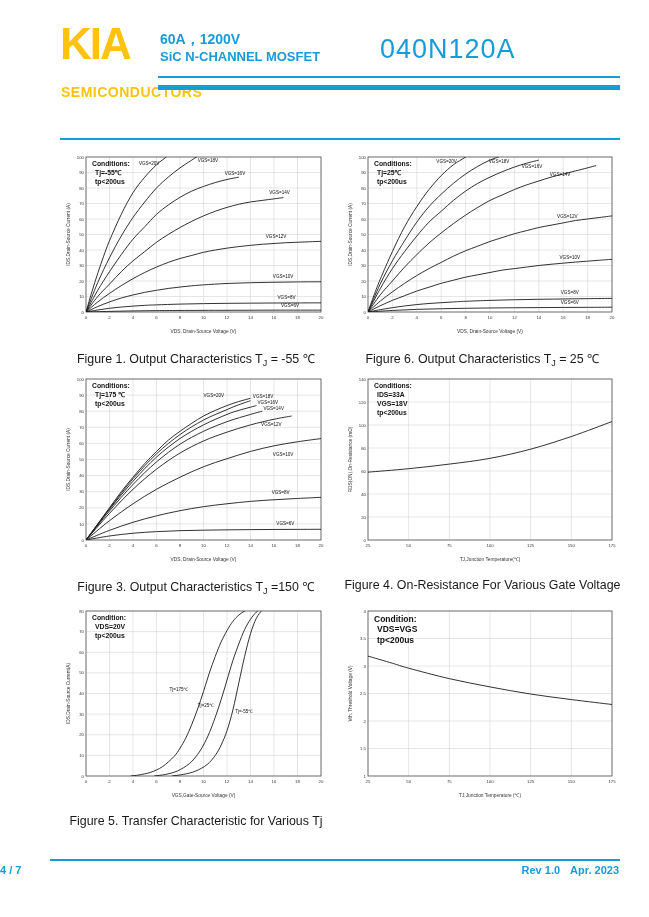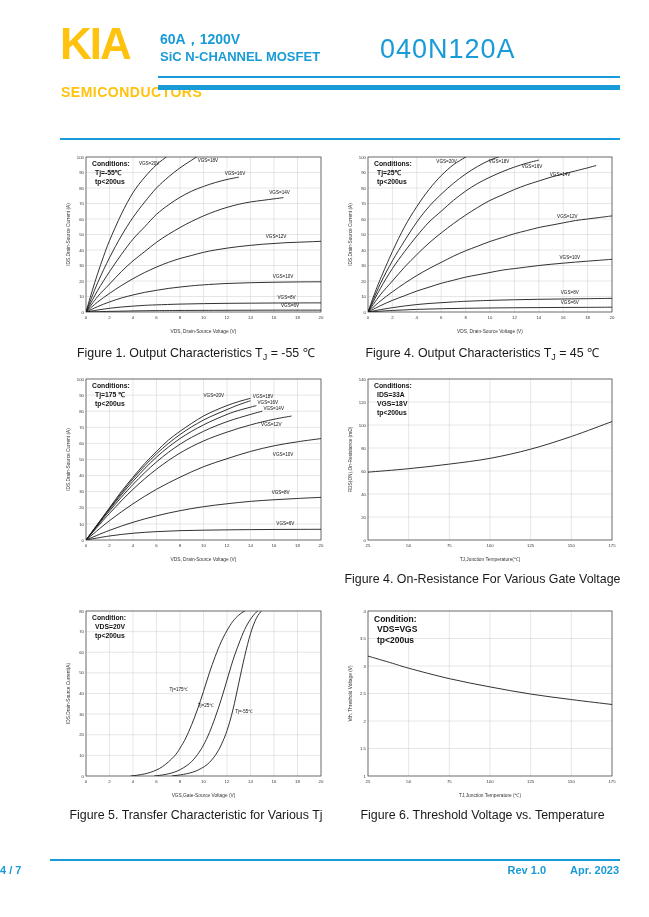--- a/index.html
+++ b/index.html
@@ -12,32 +12,32 @@
   .logo-sub{left:61px;top:84px;font-size:14px;font-weight:700;letter-spacing:.5px;color:#FFC20E}
   .rating{left:160px;top:31px;font-size:14px;font-weight:700;color:#189BD7}
   .device{left:160px;top:49px;font-size:13px;font-weight:700;color:#189BD7}
   .part{left:380px;top:34px;width:240px;text-align:left;font-size:27px;color:#189BD7;letter-spacing:1px}
   .rule-thin{left:158px;top:76px;width:462px;height:2px;background:#189BD7}
   .rule-thick{left:158px;top:85px;width:462px;height:5px;background:#189BD7}
   .sec-title{left:60px;top:116px;font-size:14.5px;color:#189BD7}
   .sec-rule{left:60px;top:138px;width:560px;height:2px;background:#189BD7}
   .figure{position:absolute}
   .figure svg{display:block;background:#fff}
-  .caption{text-align:center;font-size:12.4px;color:#1a1a1a;margin-top:8px;white-space:nowrap}
+  .caption{text-align:center;font-size:12.4px;color:#1a1a1a;margin-top:14px;white-space:nowrap}
   .caption sub{font-size:9px}
   .f1{left:62px;top:150px;width:268px}
   .f2{left:344px;top:150px;width:277px}
   .f3{left:62px;top:372px;width:268px}
   .f4{left:344px;top:372px;width:277px}
   .f5{left:62px;top:604px;width:268px}
   .f6{left:344px;top:604px;width:277px}
   .footer-rule{left:50px;top:859px;width:570px;height:2px;background:#189BD7}
   .page-num{left:0;top:864px;width:649px;text-align:left;font-size:11px;font-weight:700;color:#189BD7}
   .rev{right:30px;top:864px;font-size:11px;font-weight:700;color:#189BD7}
-  .rev span + span{margin-left:24px}
+  .rev span + span{margin-left:10px}
 </style>
 </head>
 <body>
 
 <div class="page">
 
   <div class="abs logo">KIA</div>
   <div class="abs logo-sub">SEMICONDUCTORS</div>
   <div class="abs rating">60A，1200V</div>
   <div class="abs device">SiC N-CHANNEL MOSFET</div>
@@ -191,21 +191,21 @@
         <text x="213.1" y="68.22500000000001" font-size="4.6" fill="#111">VGS=12V</text>
         <text x="215.54" y="108.525" font-size="4.6" fill="#111">VGS=10V</text>
         <text x="216.76000000000002" y="144.175" font-size="4.6" fill="#111">VGS=8V</text>
         <text x="216.76000000000002" y="154.25" font-size="4.6" fill="#111">VGS=6V</text>
         <text x="30" y="15.8" font-size="6.8" font-weight="bold" fill="#111">Conditions:</text>
         <text x="33" y="24.8" font-size="6.8" font-weight="bold" fill="#111">Tj=25℃</text>
         <text x="33" y="33.8" font-size="6.8" font-weight="bold" fill="#111">tp&lt;200us</text>
         <text x="146" y="182.5" font-size="4.8" text-anchor="middle" fill="#333">VDS, Drain-Source Voltage (V)</text>
         <text x="8" y="84.5" font-size="4.8" text-anchor="middle" fill="#333" transform="rotate(-90 8 84.5)">IDS,Drain-Source Current (A)</text>
       </svg>
-    <div class="caption"><span>Figure 4. Output Characteristics T</span><sub>J</sub><span> = 45 ℃</span></div>
+    <div class="caption"><span>Figure 6. Output Characteristics T</span><sub>J</sub><span> = 25 ℃</span></div>
   </div>
 
   <div class="figure f3">
     <svg width="268" height="192" viewBox="0 0 268 192">
         <clipPath id="cp2">
           <rect x="24" y="7" width="235" height="161"></rect>
         </clipPath>
         <line x1="24" y1="7" x2="24" y2="168" stroke="#cccccc" stroke-width="0.5"></line>
         <text x="24" y="174.5" font-size="4.3" text-anchor="middle" fill="#333">0</text>
         <line x1="47.5" y1="7" x2="47.5" y2="168" stroke="#cccccc" stroke-width="0.5"></line>
@@ -268,20 +268,21 @@
         <text x="199.075" y="54.495000000000005" font-size="4.6" fill="#111">VGS=12V</text>
         <text x="210.82500000000002" y="84.28" font-size="4.6" fill="#111">VGS=10V</text>
         <text x="209.65" y="122.11500000000001" font-size="4.6" fill="#111">VGS=8V</text>
         <text x="214.35" y="152.705" font-size="4.6" fill="#111">VGS=6V</text>
         <text x="30" y="15.8" font-size="6.8" font-weight="bold" fill="#111">Conditions:</text>
         <text x="33" y="24.8" font-size="6.8" font-weight="bold" fill="#111">Tj=175 ℃</text>
         <text x="33" y="33.8" font-size="6.8" font-weight="bold" fill="#111">tp&lt;200us</text>
         <text x="141.5" y="188.5" font-size="4.8" text-anchor="middle" fill="#333">VDS,  Drain-Source Voltage  (V)</text>
         <text x="8" y="87.5" font-size="4.8" text-anchor="middle" fill="#333" transform="rotate(-90 8 87.5)">IDS,Drain-Source Current (A)</text>
       </svg>
+    <div class="caption"><span>Figure 3. Output Characteristics T</span><sub>J</sub><span> =150 ℃</span></div>
   </div>
 
   <div class="figure f4">
     <svg width="277" height="192" viewBox="0 0 277 192">
         <clipPath id="cp3">
           <rect x="24" y="7" width="244" height="161"></rect>
         </clipPath>
         <line x1="24" y1="7" x2="24" y2="168" stroke="#cccccc" stroke-width="0.5"></line>
         <text x="24" y="174.5" font-size="4.3" text-anchor="middle" fill="#333">25</text>
         <line x1="64.66666666666666" y1="7" x2="64.66666666666666" y2="168" stroke="#cccccc" stroke-width="0.5"></line>
@@ -425,21 +426,20 @@
         <rect x="24" y="7" width="244" height="165" fill="none" stroke="#555" stroke-width="0.8"></rect>
         <g clip-path="url(#cp5)" fill="none" stroke="#1b1b1b" stroke-width="0.9" stroke-linejoin="round">
           <path d="M24 52.099999999999994C28.066666666666666 53.291666666666664,41.62222222222223 57.23333333333335,48.400000000000006 59.250000000000014C55.177777777777784 61.26666666666668,55.17777777777777 61.63333333333334,64.66666666666666 64.2C74.15555555555554 66.76666666666667,91.77777777777777 71.53333333333335,105.33333333333333 74.65C118.88888888888889 77.76666666666667,132.44444444444446 80.33333333333333,146 82.89999999999999C159.55555555555554 85.46666666666665,173.1111111111111 87.94166666666665,186.66666666666666 90.04999999999998C200.22222222222223 92.15833333333332,213.77777777777777 93.80833333333332,227.33333333333334 95.55C240.8888888888889 97.29166666666667,261.22222222222223 99.675,268 100.5"></path>
         </g>
         <text x="30" y="17.5" font-size="8.5" font-weight="bold" fill="#111">Condition:</text>
         <text x="33" y="28.2" font-size="8.5" font-weight="bold" fill="#111">VDS=VGS</text>
         <text x="33" y="38.9" font-size="8.5" font-weight="bold" fill="#111">tp&lt;200us</text>
         <text x="146" y="192.5" font-size="4.8" text-anchor="middle" fill="#333">TJ,Junction Temperature (℃)</text>
         <text x="8" y="89.5" font-size="4.8" text-anchor="middle" fill="#333" transform="rotate(-90 8 89.5)">Vth,  Threshold  Voltage  (V)</text>
       </svg>
-    <div class="caption"><span>Figure 6. Threshold Voltage vs. Temperature</span><sub></sub><span></span></div>
   </div>
 
   <div class="abs footer-rule"></div>
   <div class="abs page-num">4 / 7</div>
   <div class="abs rev">
     <span>Rev 1.0</span><span>Apr. 2023</span>
   </div>
 
 </div>
 

